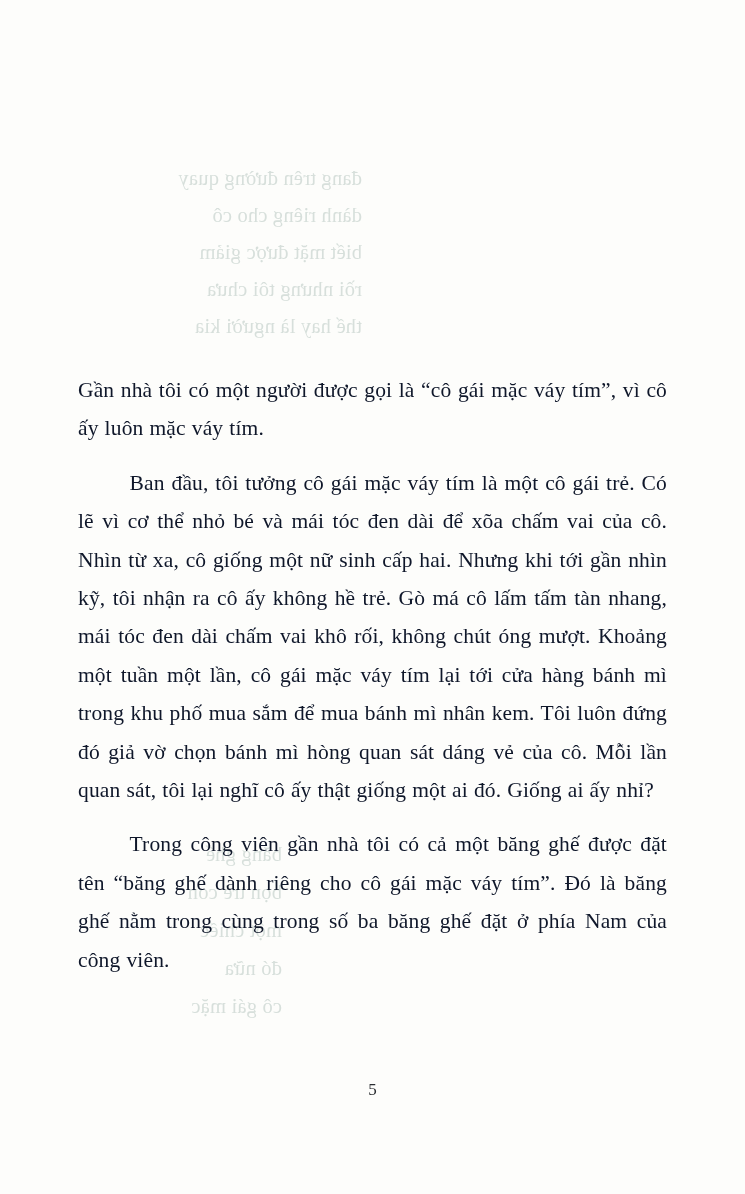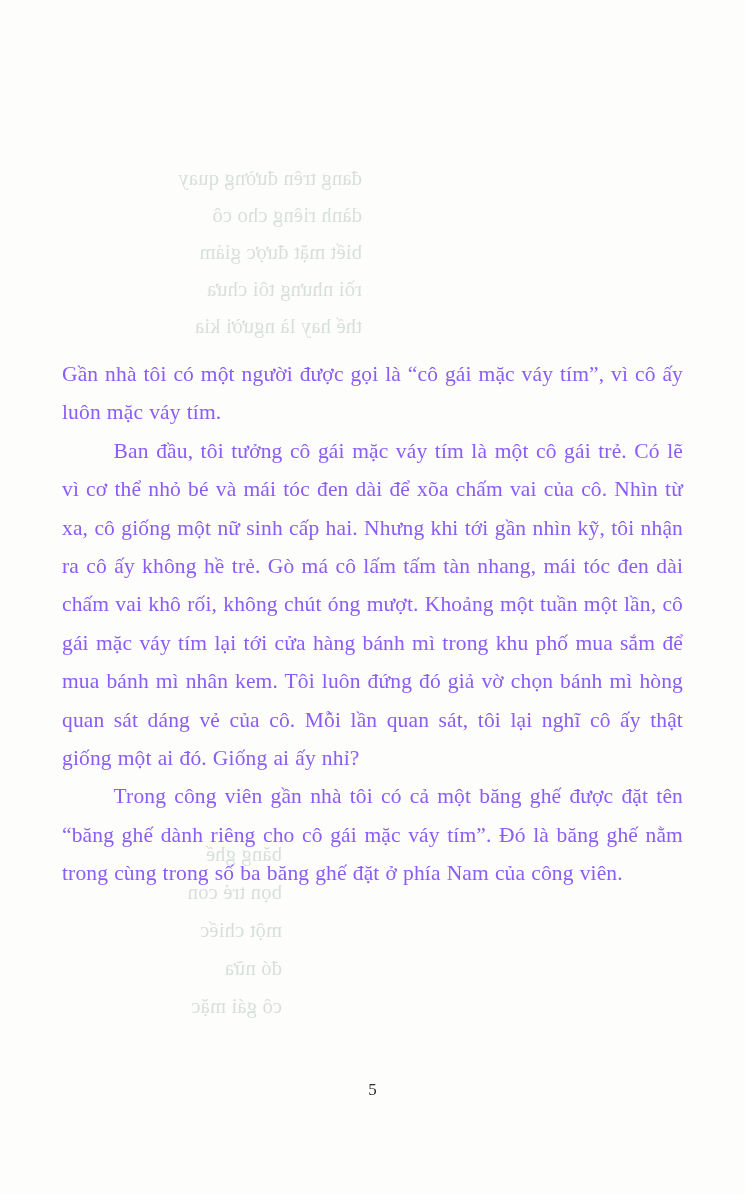--- a/index.html
+++ b/index.html
@@ -49,24 +49,24 @@
   }
 
   .content {
     position: absolute;
     left: 62px;
     right: 62px;
     top: 355px;
   }
 
   p {
-    margin: 0;
+    margin: 16px;
     font-size: 21.5px;
     line-height: 38.4px;
-    color: #8b5cf6;
+    color: #0f172a;
     text-align: justify;
     text-justify: inter-word;
     letter-spacing: 0.15px;
     word-spacing: 0.5px;
   }
   p.indent {
     text-indent: 2.4em;
   }
 
   .folio {

